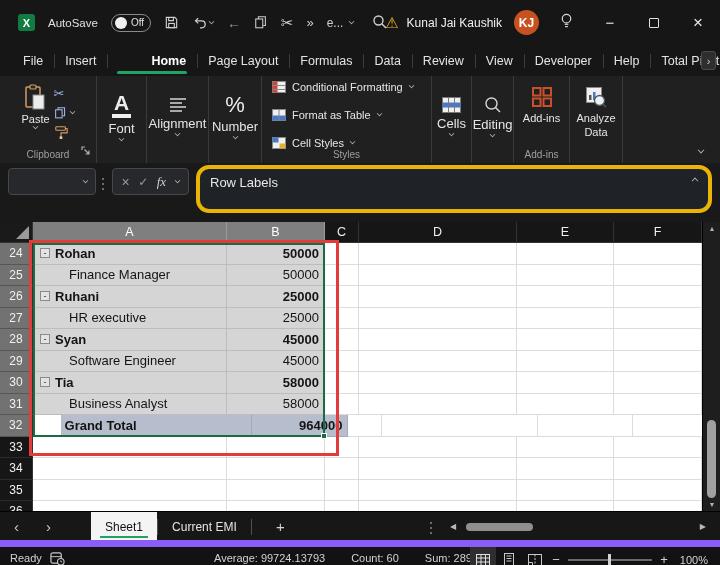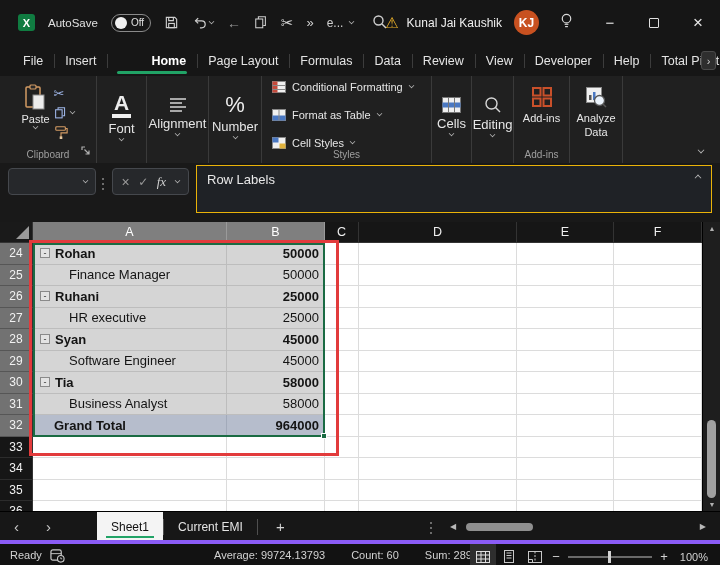--- a/index.html
+++ b/index.html
@@ -67,21 +67,21 @@
   .ribbon-collapse { position:absolute; right:16px; bottom:10px; }
 
   
   .fbar { position:absolute; top:163px; left:0; width:720px; height:59px; background:#191919; }
   .namebox { position:absolute; left:8px; top:5px; width:88px; height:27px; background:#26282b; border:1px solid #45484d; border-radius:4px; display:flex; align-items:center; justify-content:flex-end; padding-right:7px; font-size:12px; color:#e6e6e6; }
   .fb-dots { position:absolute; left:102px; top:15px; }
   .fxbox { position:absolute; left:112px; top:5px; width:77px; height:27px; background:#26282b; border:1px solid #45484d; border-radius:4px; display:flex; align-items:center; justify-content:space-evenly; }
   .fx-x { color:#9a9a9a; font-size:14px; }
   .fx-check { color:#9a9a9a; font-size:12px; }
   .fx-fx { color:#cfcfcf; font-size:13px; font-style:italic; font-family:"Liberation Serif","DejaVu Serif",serif; }
-  .formulabox { position:absolute; left:196px; top:2px; width:516px; height:48px; background:#1f2226; border:1px solid #eab308; border-radius:0; font-size:13px; color:#e8e8e8; padding:6px 10px; }
+  .formulabox { position:absolute; left:196px; top:2px; width:516px; height:48px; background:#1f2226; border:4px solid #eab308; border-radius:13px; font-size:13px; color:#e8e8e8; padding:6px 10px; }
   .fb-collapse { position:absolute; right:10px; top:6px; }
 
   
   .grid { position:absolute; top:222px; left:0; width:720px; height:289px; background:#fff; overflow:hidden; }
   .cheads { display:flex; height:21px; }
   .corner { width:33px; height:21px; background:#1a1a1a; border-right:1px solid #333; border-bottom:1px solid #333; position:relative; }
   .corner .tri { position:absolute; right:3px; bottom:3px; width:13px; height:13px; background:#9a9a9a; clip-path:polygon(100% 0,100% 100%,0 100%); }
   .chead { height:21px; background:#161616; color:#f0f0f0; font-size:12.5px; display:flex; align-items:center; justify-content:center; border-right:1px solid #333; border-bottom:1px solid #333; }
   .chead.sel { background:#7f7f7f; border-right-color:#9a9a9a; color:#fff; }
   .cw0{width:194px}.cw1{width:98px}.cw2{width:34px}.cw3{width:158px}.cw4{width:97px}.cw5{width:88px}
@@ -99,32 +99,32 @@
   .sel-border { position:absolute; left:33px; top:21px; width:292px; height:194px; border:2px solid #1a6b43; pointer-events:none; z-index:3; }
   .fill-handle { position:absolute; right:-4px; bottom:-4px; width:6px; height:6px; background:#1a6b43; border:1px solid #fff; }
   .red-rect { position:absolute; left:29px; top:18px; width:310px; height:216px; border:3px solid var(--annotation-red,#e23b3c); pointer-events:none; z-index:4; }
   .vscroll { position:absolute; right:0; top:0; bottom:0; width:18px; background:#1e1e1e; border-left:1px solid #000; z-index:5; }
   .vs-arrow { position:absolute; left:0; width:18px; text-align:center; color:#b0b0b0; font-size:7px; }
   .vs-thumb { position:absolute; left:4px; top:198px; width:9px; height:78px; background:#a0a0a0; border-radius:5px; }
 
   
   .sheetbar { position:absolute; top:511px; left:0; width:720px; height:29px; background:#171717; border-top:1px solid #000; }
   .nav-chev { position:absolute; top:0; height:29px; display:flex; align-items:center; color:#c8c8c8; font-size:15px; }
-  .sheet-tabs { position:absolute; left:97px; top:0; height:29px; display:flex; align-items:stretch; }
+  .sheet-tabs { position:absolute; left:91px; top:0; height:29px; display:flex; align-items:stretch; }
   .stab { position:relative; display:flex; align-items:center; padding:0 14px; font-size:12px; color:#e4e4e4; }
   .stab.active { background:#f4f4f4; color:#111; }
   .stab.active::after { content:''; position:absolute; left:9px; right:9px; bottom:3px; height:2px; background:var(--accent-green,#21a366); }
   .stab-div { width:1px; height:16px; background:#4f4f4f; align-self:center; }
   .add-sheet { position:absolute; left:276px; top:0; height:29px; display:flex; align-items:center; color:#d4d4d4; font-size:15px; }
   .sb-dots { position:absolute; left:430px; top:10px; }
   .hs-arrow { position:absolute; top:0; height:29px; display:flex; align-items:center; color:#b8b8b8; font-size:8px; }
   .hs-thumb { position:absolute; left:466px; top:11px; width:67px; height:8px; background:#8f8f8f; border-radius:4px; }
 
   
-  .statusbar { position:absolute; top:540px; left:0; width:720px; height:25px; background:#121212; border-top:4px solid #8b5cf6; font-size:11px; color:#d2d2d2; }
+  .statusbar { position:absolute; top:540px; left:0; width:720px; height:25px; background:#121212; border-top:7px solid #8b5cf6; font-size:11px; color:#d2d2d2; }
   .st-ready { position:absolute; left:10px; top:5px; }
   .st-icon { position:absolute; left:50px; top:4px; }
   .st-stats { position:absolute; left:214px; top:5px; display:flex; gap:26px; }
   .st-right { position:absolute; right:6px; top:0; height:25px; display:flex; align-items:center; }
   .viewbtn { width:26px; height:25px; display:flex; align-items:center; justify-content:center; }
   .viewbtn.on { background:#2e2e2e; }
   .zoomsym { width:16px; text-align:center; color:#d2d2d2; font-size:13px; }
   .ztrack { width:84px; height:2px; background:#6a6a6a; position:relative; margin:0 4px; }
   .zthumb { position:absolute; left:40px; top:-5px; width:3px; height:12px; background:#d2d2d2; }
   .zpct { width:42px; text-align:right; padding-right:6px; }
@@ -473,21 +473,21 @@
             <span>Business Analyst</span>
           </div>
           <div class="cell b cw1 selc">58000</div>
           <div class="cell cw2"></div>
           <div class="cell cw3"></div>
           <div class="cell cw4"></div>
           <div class="cell cw5"></div>
         </div>
         <div class="g-row">
           <div class="rnum sel">32</div>
-          <div class="cell a cw0 totalc bold" style="padding-left: 21px;">
+          <div class="cell a cw0 totalc bold" style="padding-left: 4px; margin-left: 28px;">
             <span>Grand Total</span>
           </div>
           <div class="cell b cw1 totalc bold">964000</div>
           <div class="cell cw2"></div>
           <div class="cell cw3"></div>
           <div class="cell cw4"></div>
           <div class="cell cw5"></div>
         </div>
         <div class="g-row">
           <div class="rnum">33</div>

